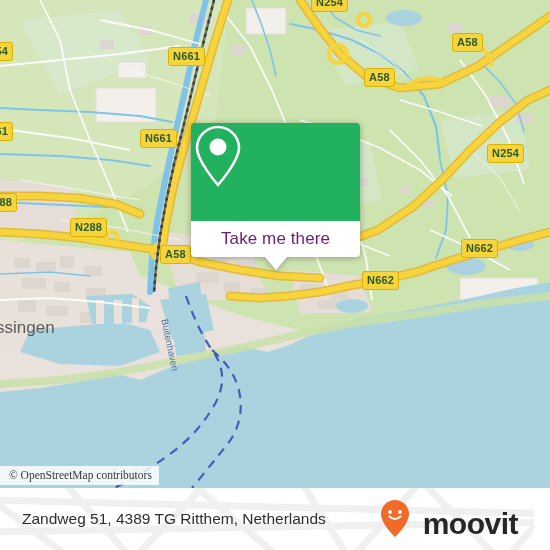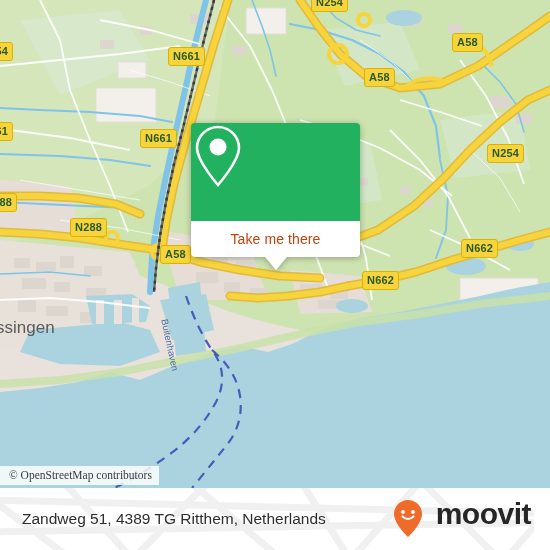--- a/index.html
+++ b/index.html
@@ -58,21 +58,21 @@
     display:flex;align-items:center;justify-content:center;
   }
   #popup-body{
     background:#ffffff;
     height:36px;
     border-radius:0 0 4px 4px;
     display:flex;align-items:center;justify-content:center;
     position:relative;
   }
   #popup-label{
-    color:#c2410c;font-size:14px;letter-spacing:.1px;
+    color:#701a75;font-size:17px;letter-spacing:.1px;
   }
   #popup-tail{
     position:absolute;left:50%;top:100%;
     width:0;height:0;margin-left:-11px;
     border-left:11px solid transparent;
     border-right:11px solid transparent;
     border-top:13px solid #ffffff;
   }
 
   
@@ -90,22 +90,22 @@
   #footer{
     position:absolute;left:0;top:488px;width:534px;height:62px;
     background:#ec4899;overflow:hidden;
   }
   #footer-bg{position:absolute;left:0;top:0;}
   #footer-address{
     position:absolute;left:22px;top:50%;transform:translateY(-50%);
     color:#2e2e2e;font-size:15.5px;white-space:nowrap;
   }
   #brand{
-    position:absolute;right:3px;top:50%;transform:translateY(-50%);
-    display:flex;align-items:flex-start;gap:12px;
+    position:absolute;right:16px;top:50%;transform:translateY(-50%);
+    display:flex;align-items:flex-end;gap:12px;
   }
   #brand-name{
     color:#262626;font-size:30px;font-weight:bold;letter-spacing:-.5px;
     line-height:1;
   }
 </style>
 </head>
 <body>
 
 <div id="root">

